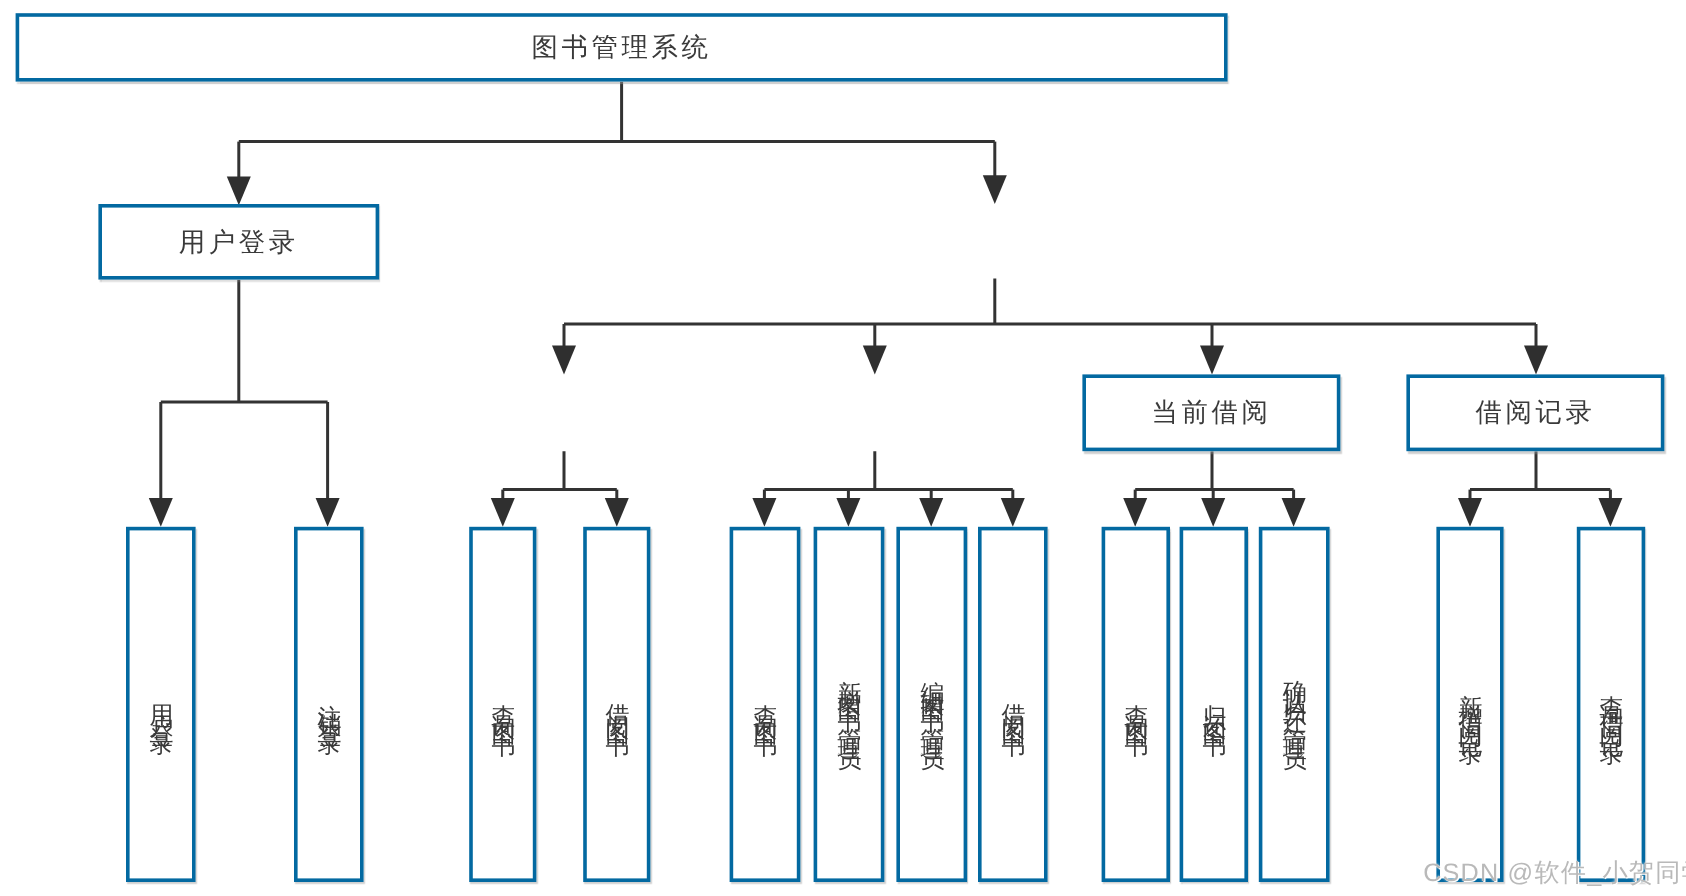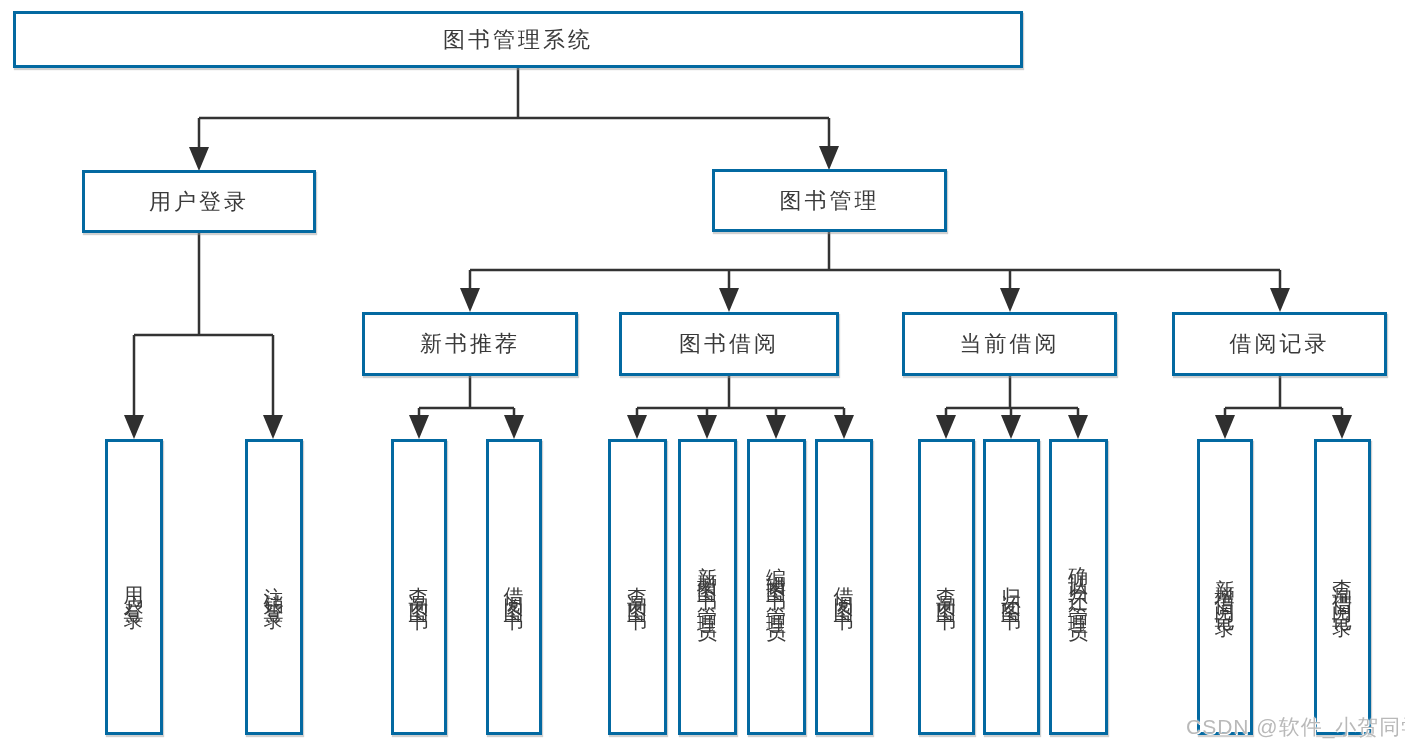--- a/index.html
+++ b/index.html
@@ -139,24 +139,21 @@
       <line x1="1225" y1="408" x2="1225" y2="420"></line>
       <polygon points="1215,415 1235,415 1225,439"></polygon>
       <line x1="1342" y1="408" x2="1342" y2="420"></line>
       <polygon points="1332,415 1352,415 1342,439"></polygon>
     </g>
   </svg>
 
   <div class="box h-box root-box" style="left:13px; top:11px; width:1010px; height:57px;">图书管理系统</div>
 
   <div class="box h-box" style="left:82px; top:170px; width:234px; height:63px;">用户登录</div>
-  <div class="box h-box" style="left:712px; top:169px; width:235px; height:63px;">图书管理</div>
 
-  <div class="box h-box" style="left:362px; top:312px; width:216px; height:64px;">新书推荐</div>
-  <div class="box h-box" style="left:619px; top:312px; width:220px; height:64px;">图书借阅</div>
   <div class="box h-box" style="left:902px; top:312px; width:215px; height:64px;">当前借阅</div>
   <div class="box h-box" style="left:1172px; top:312px; width:215px; height:64px;">借阅记录</div>
 
   <div class="box v-box" style="left:105px; top:439px; width:58px; height:296px;">用户登录</div>
   <div class="box v-box" style="left:245px; top:439px; width:58px; height:296px;">注销登录</div>
 
   <div class="box v-box" style="left:391px; top:439px; width:56px; height:296px;">查询图书</div>
   <div class="box v-box" style="left:486px; top:439px; width:56px; height:296px;">借阅图书</div>
 
   <div class="box v-box" style="left:608px; top:439px; width:59px; height:296px;">查询图书</div>

